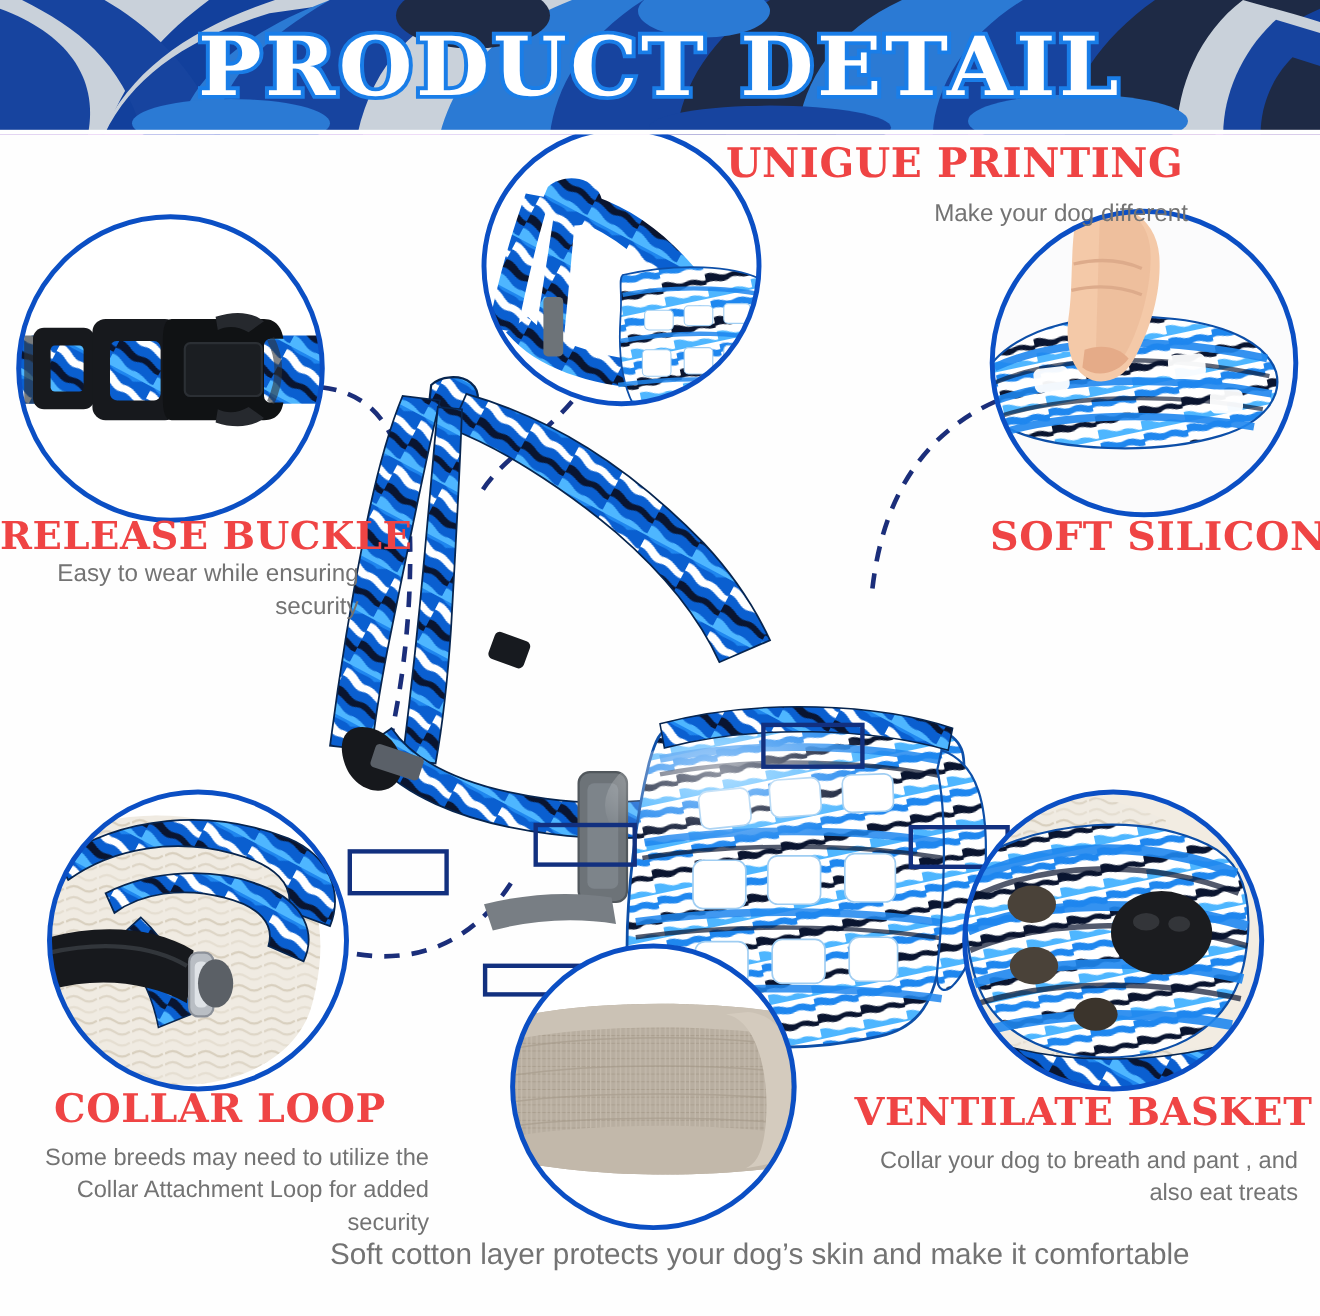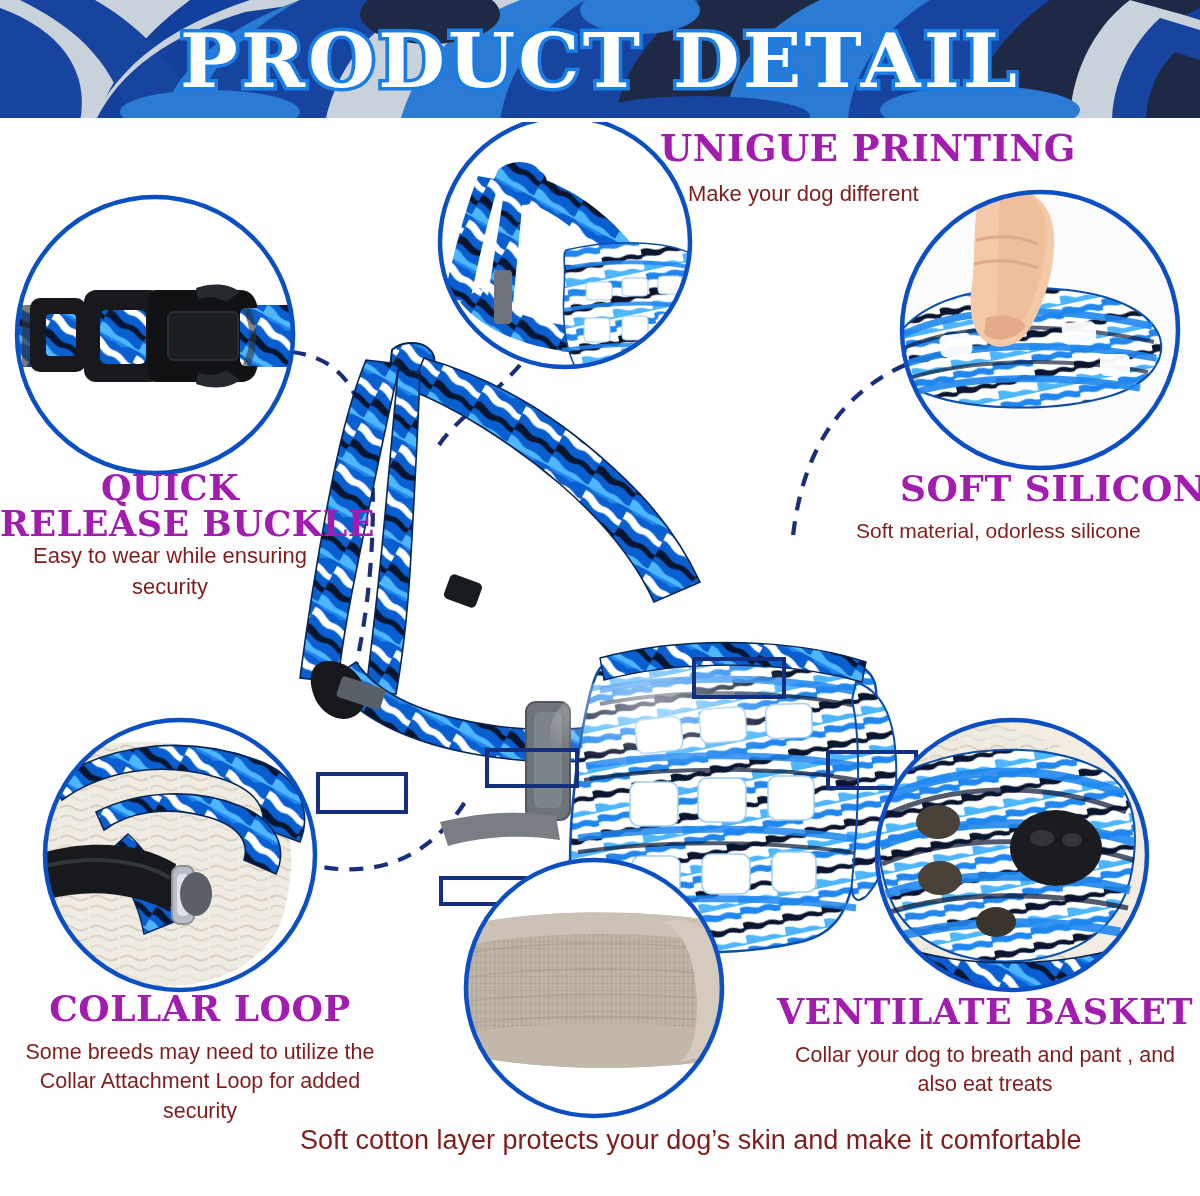--- a/index.html
+++ b/index.html
@@ -35,26 +35,26 @@
   }
 
   
   .canvas{ position:absolute; left:0; top:122px; width:1200px; height:1074px; }
   .svg-layer{ position:absolute; left:0; top:0; width:1200px; height:1074px; }
 
   
   .lbl{ position:absolute; }
   .lbl .title{
     font-family:"DejaVu Serif", serif;
-    font-weight:bold; color:#a21caf; line-height:1.02;
+    font-weight:bold; color:#ef4444; line-height:1.02;
     letter-spacing:0.5px; white-space:nowrap;
   }
   .lbl .sub{
     font-family:"Liberation Sans", sans-serif;
-    color:#7f1d1d; line-height:1.38; font-weight:400;
+    color:#737373; line-height:1.38; font-weight:400;text-align:right;
   }
 
   #lbl-unique{ left:660px; top:8px; width:420px; text-align:left; }
   #lbl-unique .title{ font-size:37px; }
   #lbl-unique .sub{ font-size:22px; margin-top:11px; margin-left:28px; }
 
   #lbl-buckle{ left:0px; top:348px; width:340px; text-align:center; }
   #lbl-buckle .title{ font-size:35px; }
   #lbl-buckle .sub{ font-size:22px; margin-top:0; padding:0 14px; }
 
@@ -411,28 +411,26 @@
     <circle cx="594" cy="866" r="128" fill="none" stroke="#0b4fc4" stroke-width="4.5"></circle>
   </g>
 </svg>
 
 <div class="lbl" id="lbl-unique">
   <div class="title">UNIGUE PRINTING</div>
   <div class="sub">Make your dog different</div>
 </div>
 
 <div class="lbl" id="lbl-buckle">
-  <div class="title">QUICK</div>
   <div class="title">RELEASE BUCKLE</div>
   <div class="sub">Easy to wear while ensuring security</div>
 </div>
 
 <div class="lbl" id="lbl-silicone">
   <div class="title">SOFT SILICONE</div>
-  <div class="sub">Soft material, odorless silicone</div>
 </div>
 
 <div class="lbl" id="lbl-collar">
   <div class="title">COLLAR LOOP</div>
   <div class="sub">Some breeds may need to utilize the Collar Attachment Loop for added security</div>
 </div>
 
 <div class="lbl" id="lbl-ventilate">
   <div class="title">VENTILATE BASKET</div>
   <div class="sub">Collar your dog to breath and pant , and also eat treats</div>

